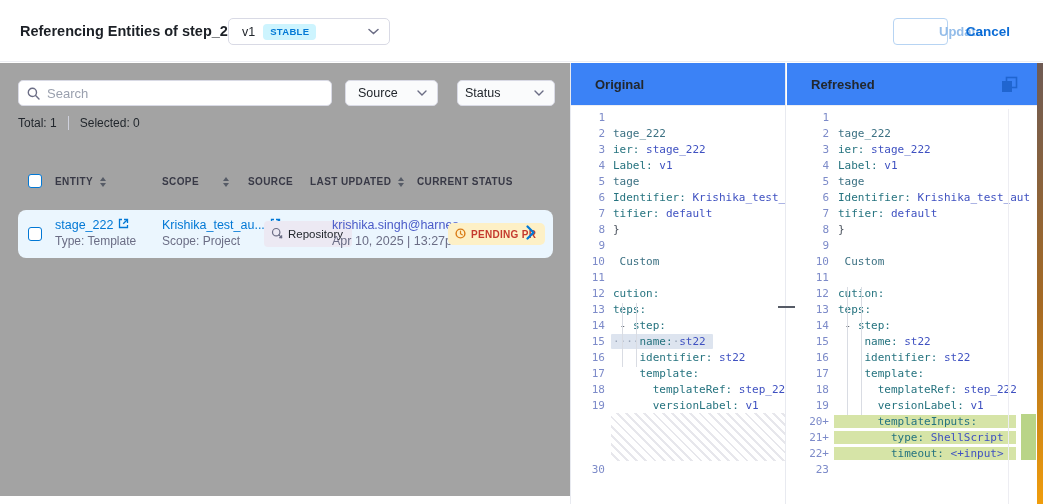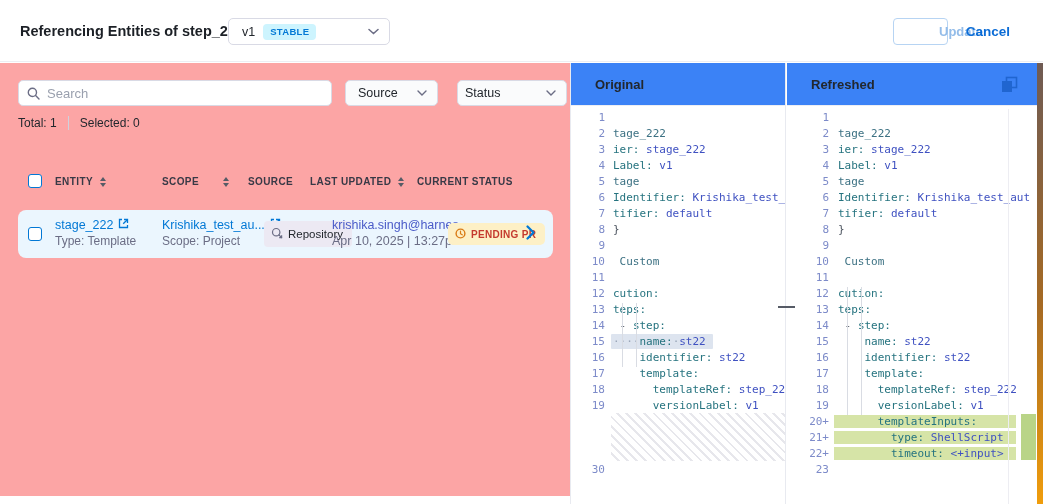--- a/index.html
+++ b/index.html
@@ -11,27 +11,27 @@
   .topbar { position:absolute; top:0; left:0; right:0; height:62px; border-bottom:1px solid #edeef3; background:#fff; }
   .page-title { position:absolute; left:20px; top:23px; font-size:14.5px; font-weight:700; color:#1c2026; }
   .version-select { position:absolute; left:228px; top:18px; width:162px; height:27px; border:1px solid #d9dae5; border-radius:5px; background:#fff; display:flex; align-items:center; padding:0 10px 0 13px; cursor:pointer; }
   .version-value { font-size:12.5px; color:#22272d; }
   .stable-badge { margin-left:8px; background:#cdf4fe; color:#0278d5; font-size:9.5px; font-weight:700; letter-spacing:.3px; border-radius:4px; padding:2px 7px 3px; }
   .version-select .chev { margin-left:auto; }
   .btn-update { position:absolute; right:95px; top:18px; width:55px; height:27px; background:#fff; border:1px solid #b7d4f3; border-radius:4px; color:#93bce9; font-weight:700; font-size:13px; text-align:center; line-height:25px; cursor:default;padding-left:45px; }
   .btn-cancel { position:absolute; right:33px; top:24px; color:#0b6cd6; font-weight:700; font-size:13.5px; cursor:pointer; }
 
   
-  .listpane { position:absolute; top:63px; left:0; width:570px; bottom:8px; background:#fca5a5; }
+  .listpane { position:absolute; top:63px; left:0; width:570px; bottom:8px; background:#a3a3a3; }
   .searchbox { position:absolute; left:18px; top:17px; width:314px; height:26px; border:1px solid #d9dae5; border-radius:5px; background:#fff; display:flex; align-items:center; padding:0 8px; }
   .searchbox input { border:0; outline:0; flex:1; font-size:13px; color:#22272d; margin-left:7px; font-family:"Liberation Sans",sans-serif; background:transparent; }
   .searchbox input::placeholder { color:#9aa0ae; }
   .filter-select { position:absolute; top:17px; height:26px; background:#fafbfc; border:1px solid #d9dae5; border-radius:5px; display:flex; align-items:center; padding:0 10px 0 12px; font-size:12.5px; color:#22272d; cursor:pointer; }
   .filter-source { left:345px; width:93px; }
-  .filter-status { left:457px; width:110px;padding-left:7px; }
+  .filter-status { left:457px; width:98px;padding-left:7px; }
   .filter-select .chev { margin-left:auto; }
   .totals { position:absolute; left:18px; top:53px; display:flex; align-items:center; font-size:12px; color:#22272d; }
   .totals .sep { width:1px; height:14px; background:#cfd1dd; margin:0 11px; }
 
   
   .thead { position:absolute; left:18px; top:110px; right:17px; height:22px; }
   .thead .col { position:absolute; top:3px; font-size:10px; font-weight:700; letter-spacing:.4px; color:#383946; display:flex; align-items:center; white-space:nowrap; }
   .col-entity  { left:37px; }
   .col-scope   { left:144px;gap:17px; }
   .col-source  { left:230px; }

